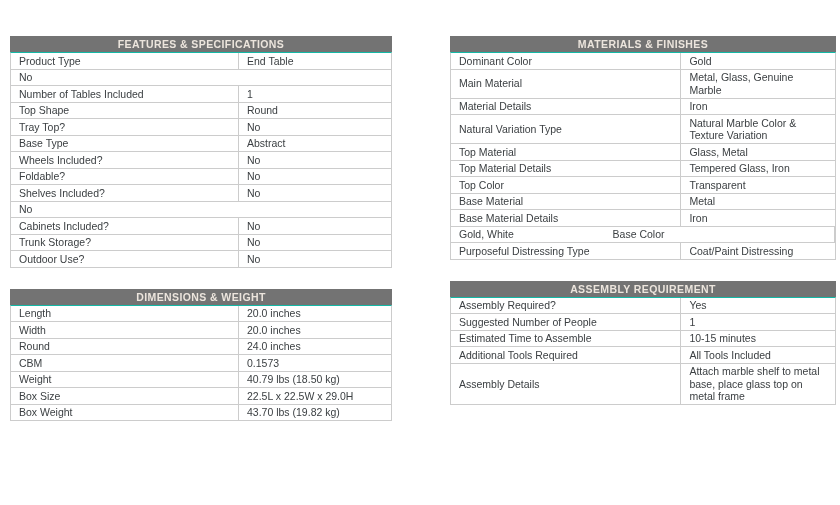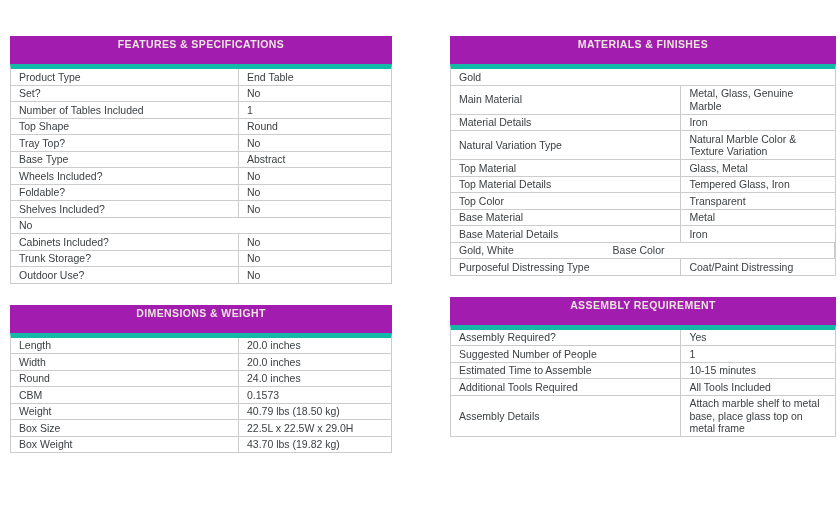--- a/index.html
+++ b/index.html
@@ -10,39 +10,39 @@
     position: relative;
     overflow: hidden;
     color: #3c4043;
   }
   .page { position: absolute; inset: 0; }
   .col { position: absolute; top: 36px; }
   .col-left  { left: 10px;  width: 382px; }
   .col-right { left: 450px; width: 386px; }
   .spec-table + .spec-table { margin-top: 21px; }
   .table-header {
-    background: #a21caf;
+    background: #737373;
     color: #ece5dd;
     font-weight: bold;
     font-size: 10.5px;
     letter-spacing: 0.4px;
     text-align: center;
-    height: 28px;
+    height: 16px;
     line-height: 16px;
     overflow: hidden;
     white-space: nowrap;
   }
   .row {
     display: flex;
     border-left: 1px solid #cccccc;
     border-right: 1px solid #cccccc;
     border-bottom: 1px solid #cccccc;
     min-height: 15.8px;
   }
-  .rows .row:first-child { border-top: 5px solid #14b8a6; }
+  .rows .row:first-child { border-top: 1px solid #14b8a6; }
   .cell {
     display: flex;
     align-items: center;
     padding: 1.5px 8px;
     font-size: 10.5px;
     line-height: 12.5px;
     color: #3c4043;
   }
   .cell.label { width: 60%; border-right: 1px solid #cccccc; }
   .cell.value { width: 40%; }
@@ -54,21 +54,20 @@
 
   <div class="col col-left">
     <section class="spec-table">
       <header class="table-header">FEATURES &amp; SPECIFICATIONS</header>
       <div class="rows">
           <div class="row">
             <div class="cell label">Product Type</div>
             <div class="cell value">End Table</div>
           </div>
           <div class="row">
-            <div class="cell label">Set?</div>
             <div class="cell value">No</div>
           </div>
           <div class="row">
             <div class="cell label">Number of Tables Included</div>
             <div class="cell value">1</div>
           </div>
           <div class="row">
             <div class="cell label">Top Shape</div>
             <div class="cell value">Round</div>
           </div>
@@ -143,20 +142,21 @@
           </div>
         </div>
     </section>
   </div>
 
   <div class="col col-right">
     <section class="spec-table">
       <header class="table-header">MATERIALS &amp; FINISHES</header>
       <div class="rows">
           <div class="row">
+            <div class="cell label">Dominant Color</div>
             <div class="cell value">Gold</div>
           </div>
           <div class="row">
             <div class="cell label">Main Material</div>
             <div class="cell value">Metal, Glass, Genuine Marble</div>
           </div>
           <div class="row">
             <div class="cell label">Material Details</div>
             <div class="cell value">Iron</div>
           </div>

